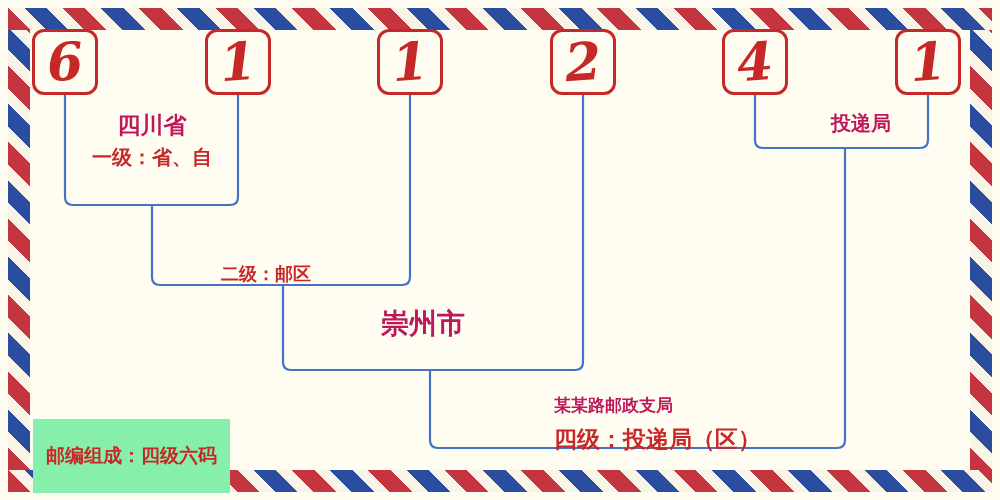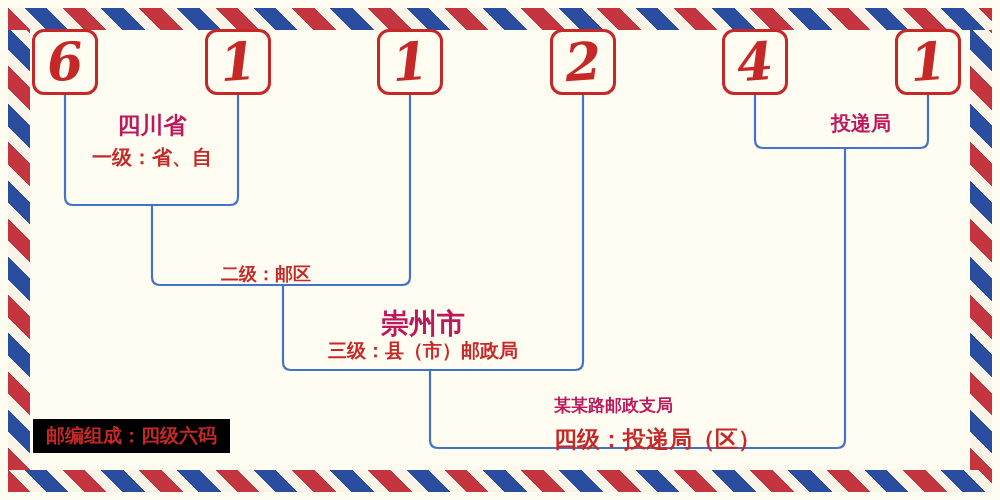--- a/index.html
+++ b/index.html
@@ -53,21 +53,21 @@
   .lbl-level1{left:152px;top:144px;font-size:20px;line-height:1.35;}
   .lbl-level1 span{display:block;}
   .lbl-level2{left:266px;top:256px;font-size:18px;margin-top:6px;}
   .lbl-city{left:423px;top:305px;font-size:28px;}
   .lbl-level3{left:423px;top:338px;font-size:19px;}
   .lbl-branch{left:554px;top:394px;font-size:17px;}
   .lbl-level4{left:554px;top:424px;font-size:23px;}
   .lbl-delivery{left:841px;top:110px;font-size:20px;margin-left:20px;}
   .note{
     position:absolute;left:33px;top:419px;
-    background:#000000;padding:4px 13px;
+    background:#86efac;padding:24px 13px;
     font-size:19px;font-weight:bold;color:#c62828;white-space:nowrap;
   }
 </style>
 </head>
 <body>
 
 <div class="canvas">
 
   <div class="stripe stripe-top"></div>
   <div class="stripe stripe-bottom"></div>
@@ -104,21 +104,20 @@
   </div>
 
   <div class="lbl centered navy lbl-province">四川省</div>
   <div class="lbl centered red lbl-level1">
     <span>一级：省、自</span>
   </div>
 
   <div class="lbl centered red lbl-level2">二级：邮区</div>
 
   <div class="lbl centered navy lbl-city">崇州市</div>
-  <div class="lbl centered red lbl-level3">三级：县（市）邮政局</div>
 
   <div class="lbl navy lbl-branch">某某路邮政支局</div>
   <div class="lbl red lbl-level4">四级：投递局（区）</div>
 
   <div class="lbl centered navy lbl-delivery">投递局</div>
 
   <div class="note">邮编组成：四级六码</div>
 
 </div>
 

